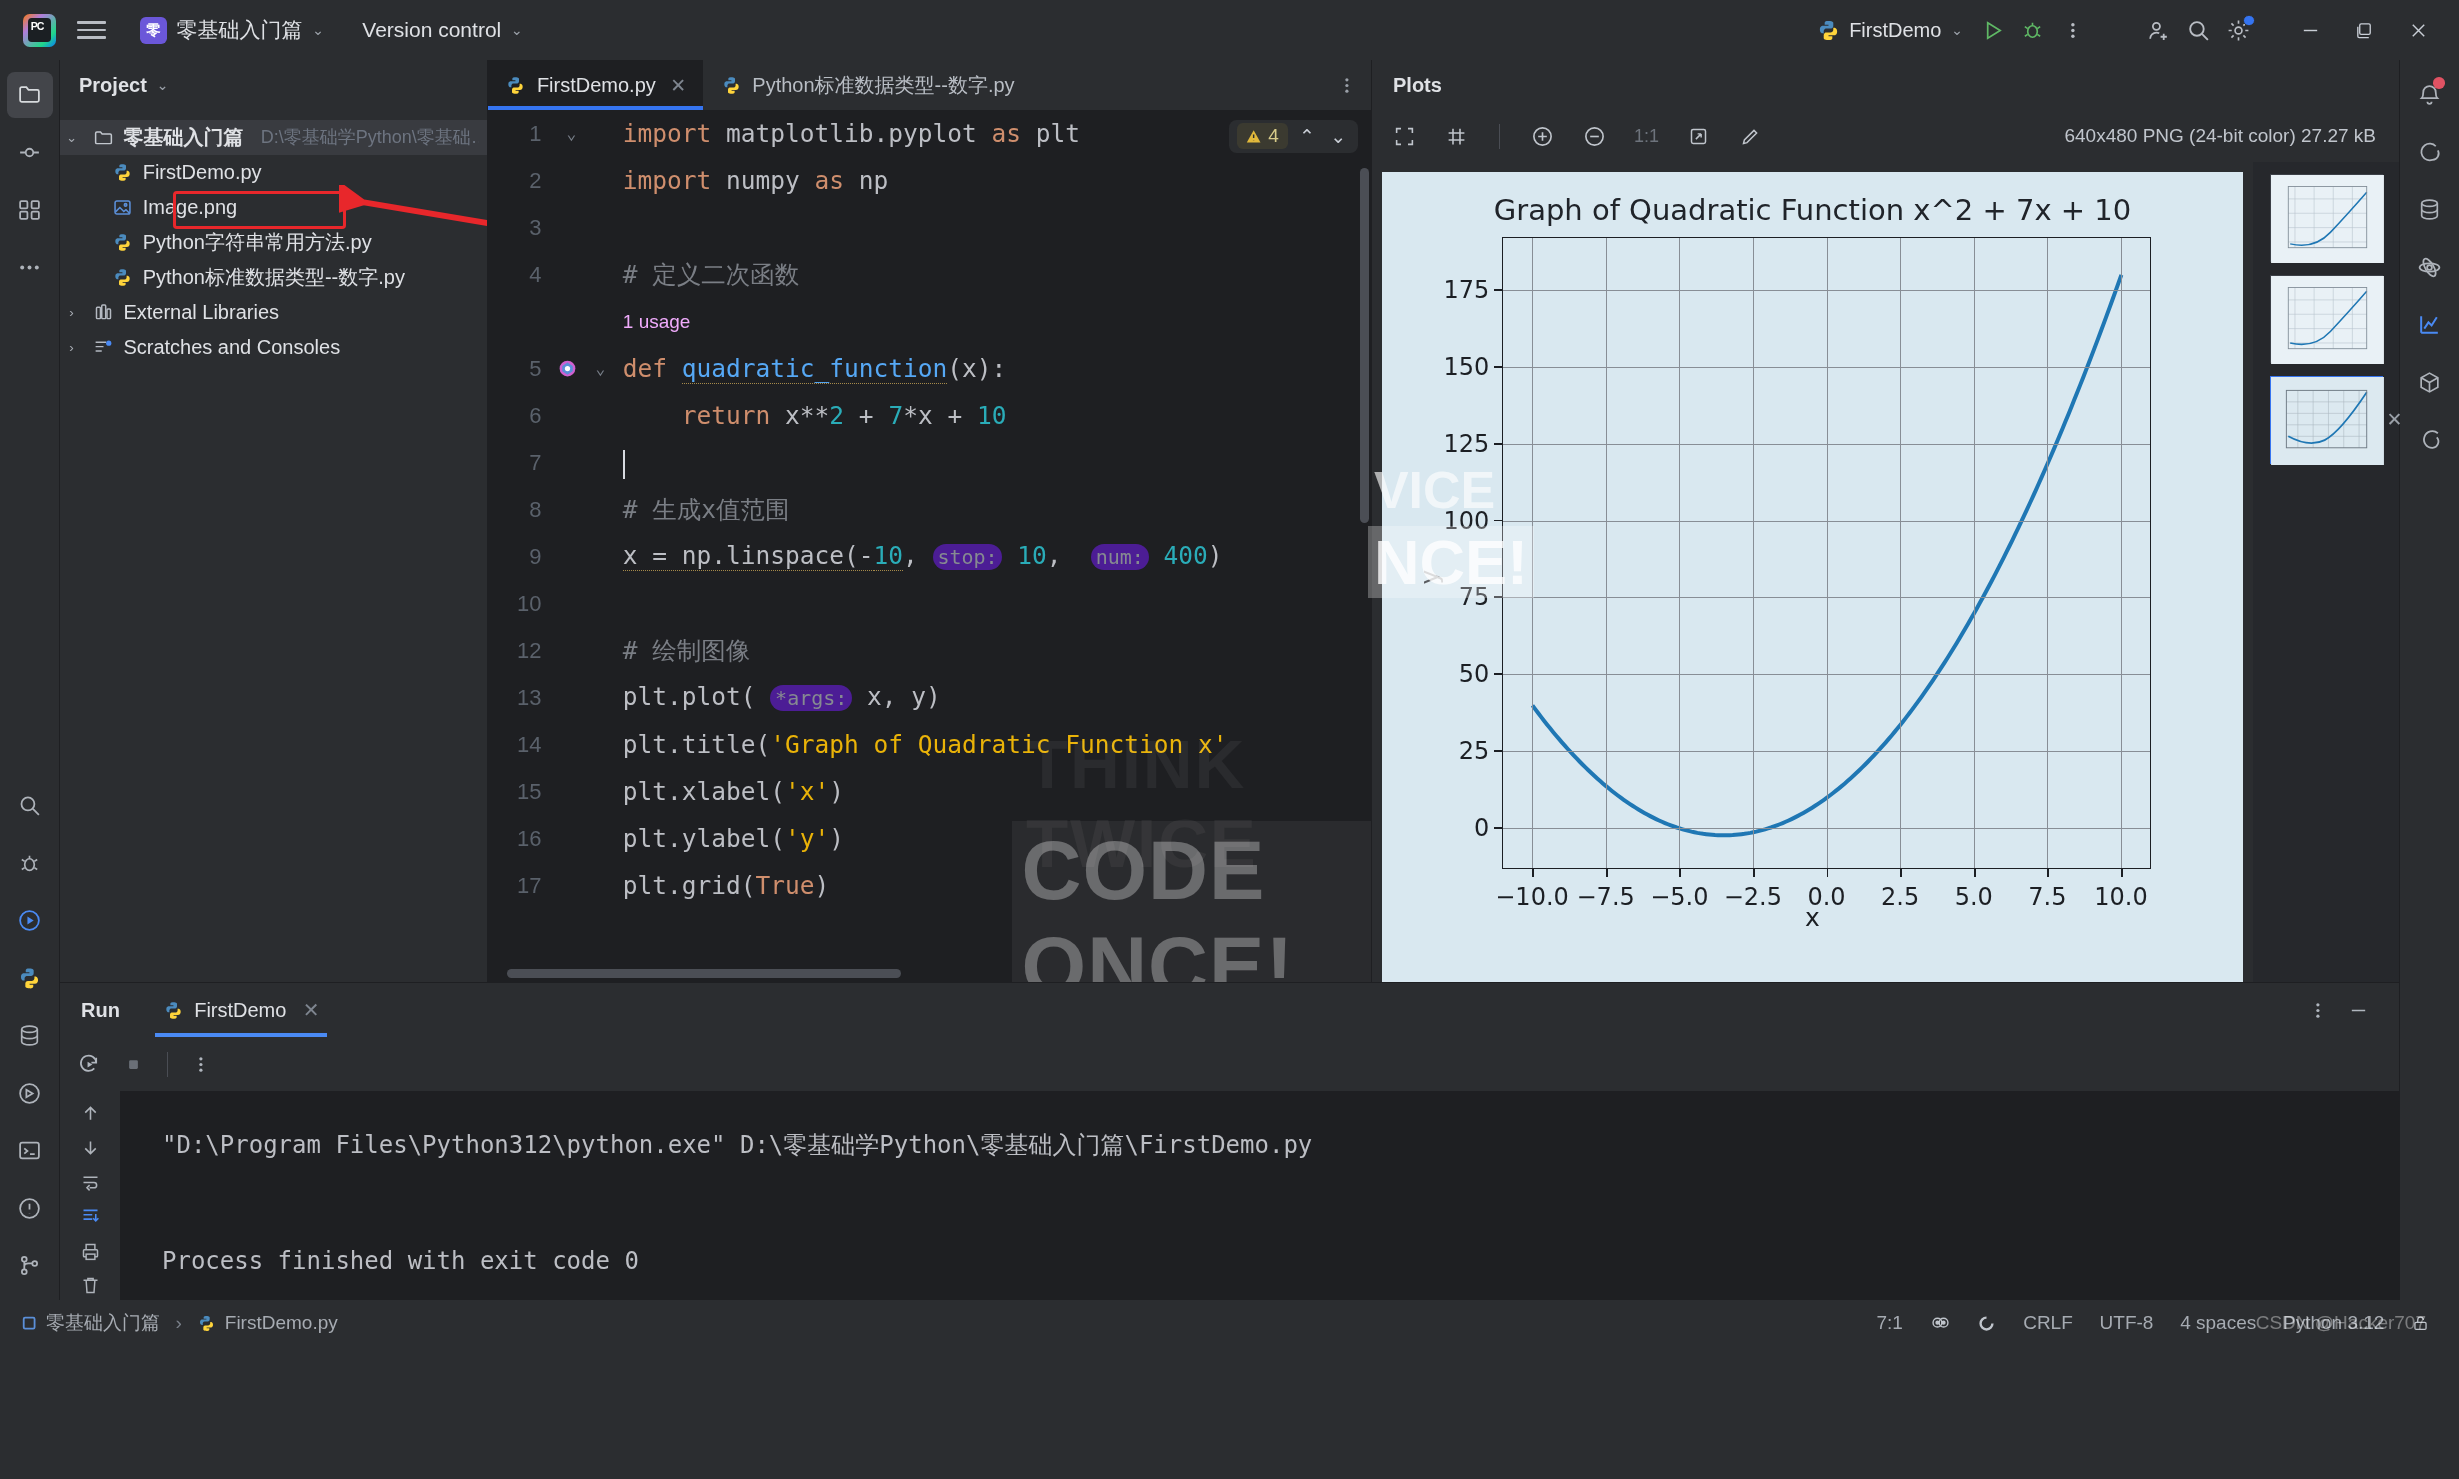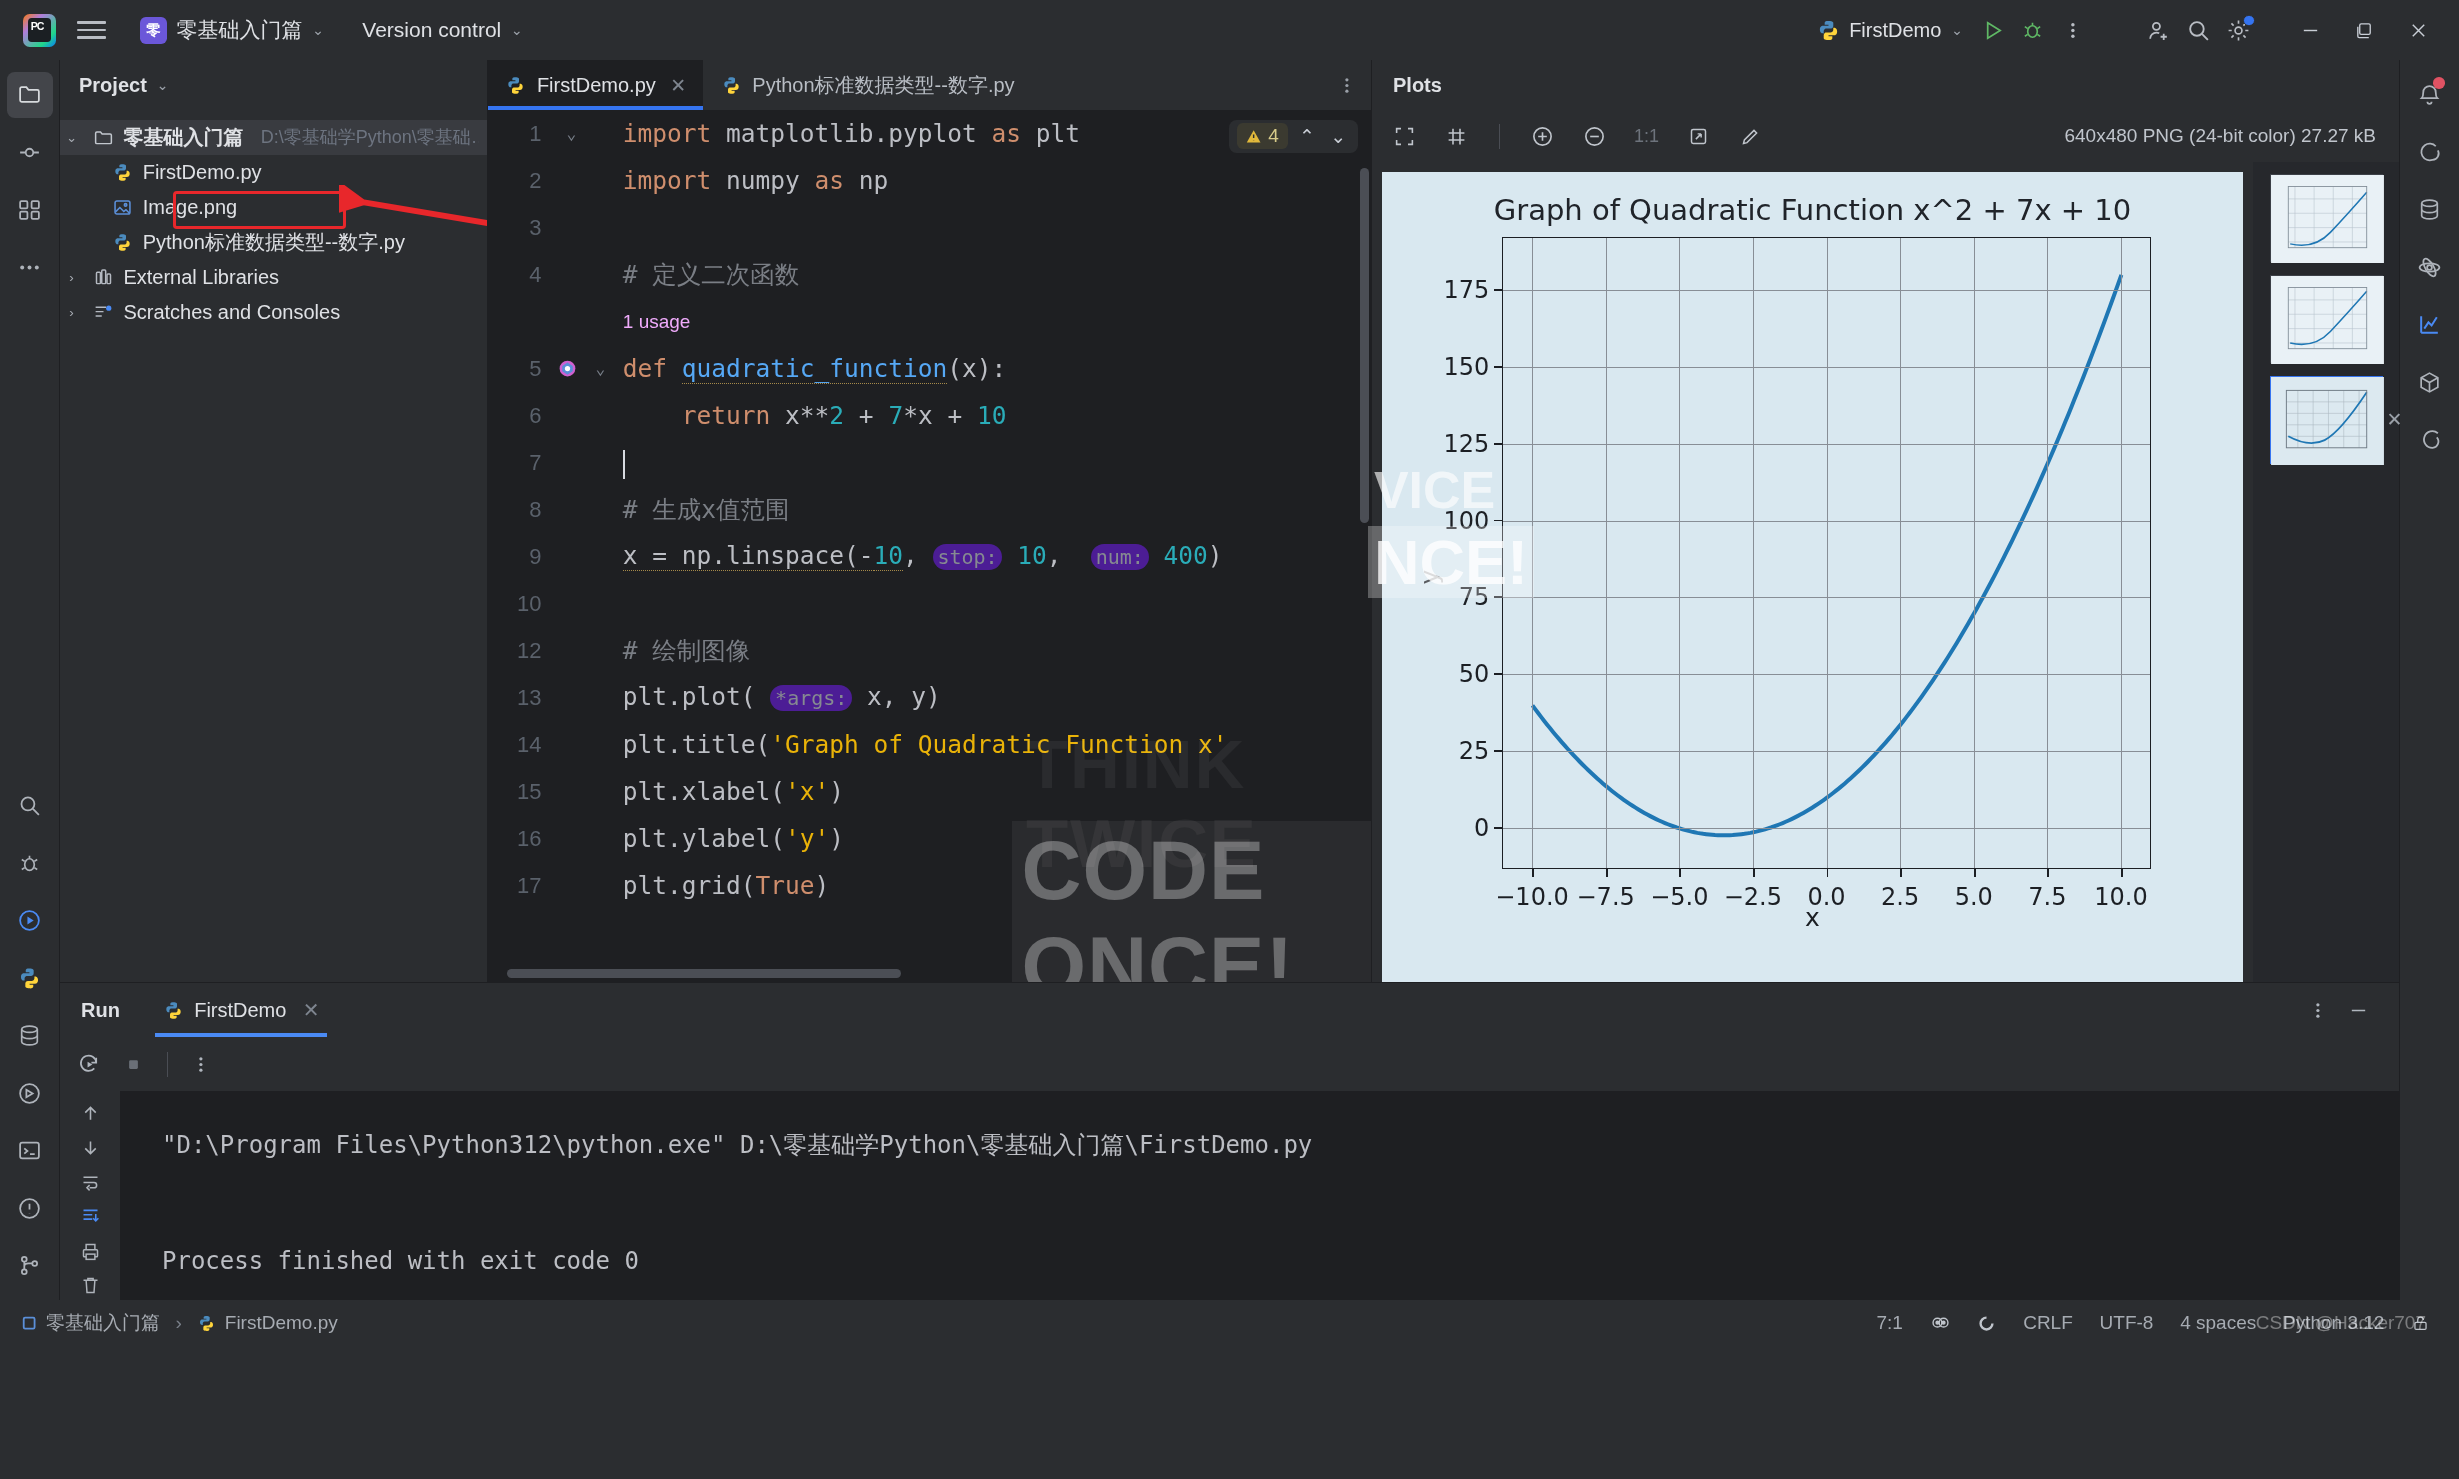--- a/index.html
+++ b/index.html
@@ -416,20 +416,29 @@
               <span class="ticon">
                 <svg width="21" height="21" viewBox="0 0 24 24" fill="none" stroke="#5b8fd8" stroke-width="1.8">
                   <rect x="3.5" y="4.5" width="17" height="15" rx="2"></rect>
                     <circle cx="15.5" cy="9" r="1.4"></circle>
                     <path d="M4 17l5-5 4.5 4.5 2.5-2 4 4"></path>
                 </svg>
               </span>
               <span class="tname">Image.png</span>
             </div>
 
+            <div class="trow ind2">
+              <span class="ticon">
+                <svg width="21" height="21" viewBox="0 0 24 24">
+                  <path d="M11 2.5c-2.6 0-2.6 1.8-2.6 1.8v1.8h3.5v.9H6.4s-2.6 0-2.6 3.5 2.6 3.5 2.6 3.5h.9v-1.8s0-2.6 2.6-2.6h3.5s2.6 0 2.6-2.6V4.3s0-1.8-4.4-1.8z" fill="#4b8bbe"></path>
+                  <path d="M13 21.5c2.6 0 2.6-1.8 2.6-1.8v-1.8h-3.5v-.9h5.5s2.6 0 2.6-3.5-2.6-3.5-2.6-3.5h-.9v1.8s0 2.6-2.6 2.6H10.6s-2.6 0-2.6 2.6v2.6s0 1.8 4.4 1.8z" fill="#ffd43b"></path>
+                </svg>
+              </span>
+              <span class="tname">Python字符串常用方法.py</span>
+            </div>
 
             <div class="trow ind2">
               <span class="ticon">
                 <svg width="21" height="21" viewBox="0 0 24 24">
                   <path d="M11 2.5c-2.6 0-2.6 1.8-2.6 1.8v1.8h3.5v.9H6.4s-2.6 0-2.6 3.5 2.6 3.5 2.6 3.5h.9v-1.8s0-2.6 2.6-2.6h3.5s2.6 0 2.6-2.6V4.3s0-1.8-4.4-1.8z" fill="#4b8bbe"></path>
                   <path d="M13 21.5c2.6 0 2.6-1.8 2.6-1.8v-1.8h-3.5v-.9h5.5s2.6 0 2.6-3.5-2.6-3.5-2.6-3.5h-.9v1.8s0 2.6-2.6 2.6H10.6s-2.6 0-2.6 2.6v2.6s0 1.8 4.4 1.8z" fill="#ffd43b"></path>
                 </svg>
               </span>
               <span class="tname">Python标准数据类型--数字.py</span>
             </div>

